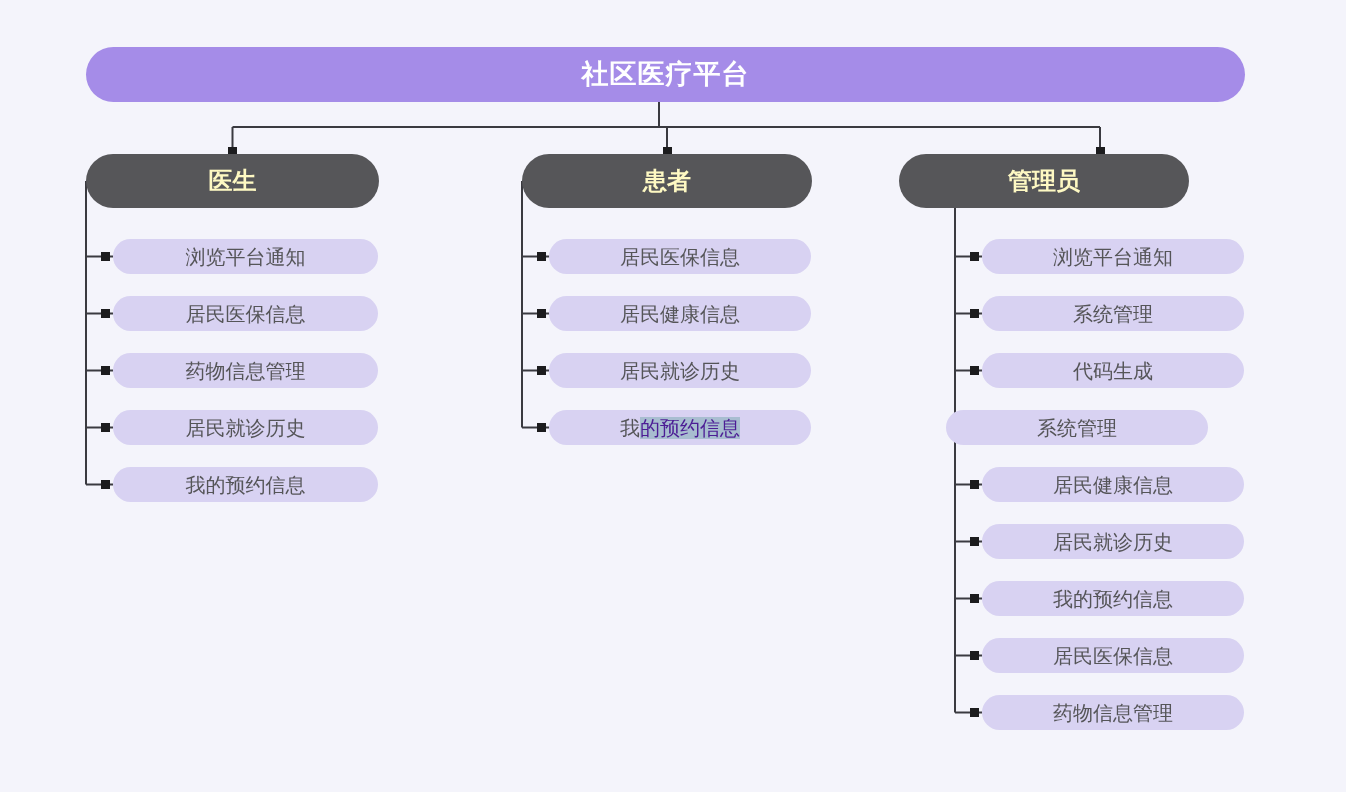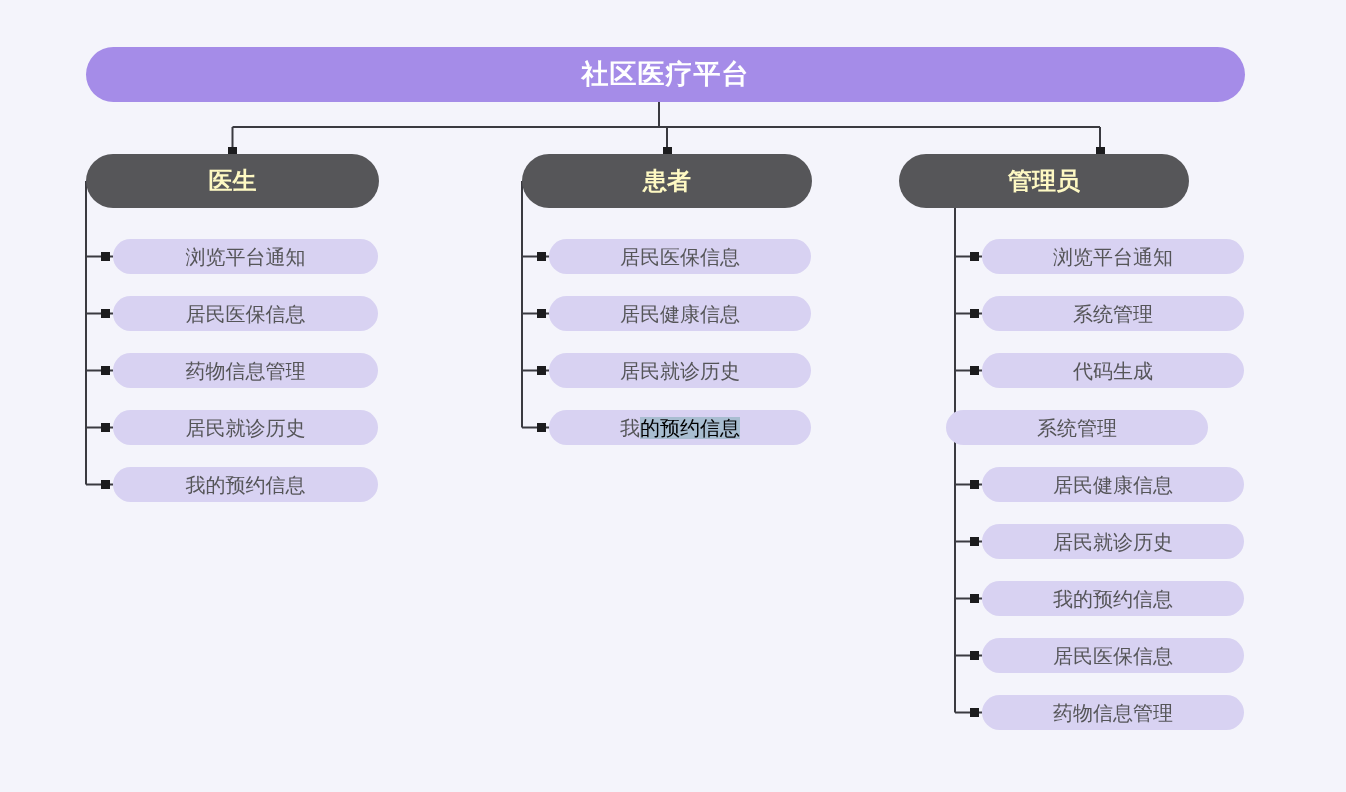--- a/index.html
+++ b/index.html
@@ -86,21 +86,21 @@
     box-sizing: border-box;
   }
   .leaf-pill .leaf-label {
     color: #555558;
     font-size: 20px;
     line-height: 1;
     white-space: nowrap;
   }
   .leaf-label .sel {
     background: #a8bdd0;
-    color: #000000;
+    color: #4c1d95;
   }
 
   
   .stub-dot {
     position: absolute;
     width: 9px;
     height: 9px;
     background: #1c1c1e;
   }
 </style>

